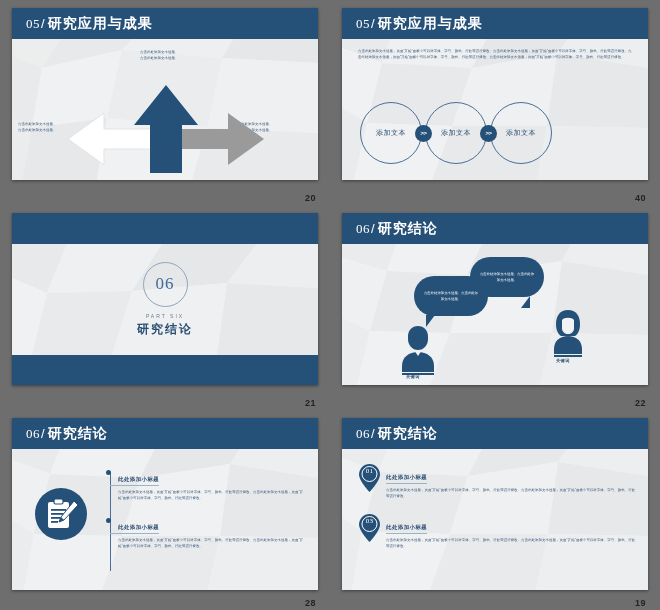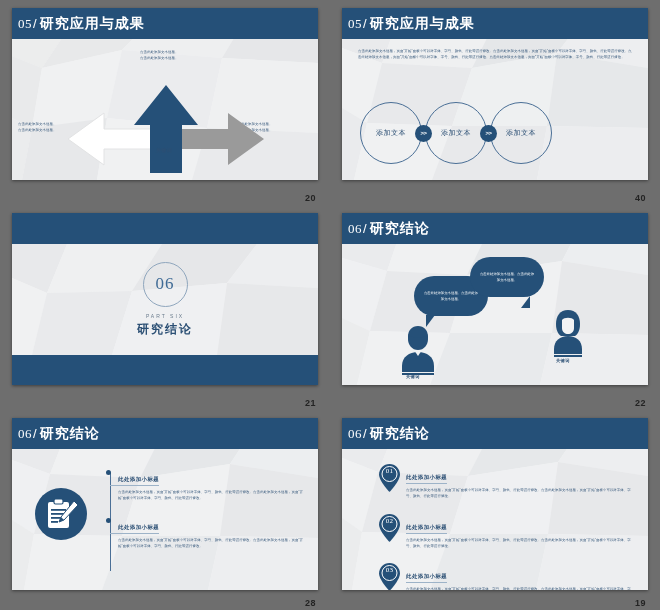--- a/index.html
+++ b/index.html
@@ -29,21 +29,21 @@
   .pagenum{
     position:absolute;right:14px;bottom:2px;
     font-size:9px;color:#232323;font-weight:bold;
     letter-spacing:.5px;
   }
   
   .hdr{
     position:absolute;left:0;top:0;width:100%;height:31px;
     background:#255078;
     display:flex;align-items:center;
-    padding-left:6px;box-sizing:border-box;
+    padding-left:14px;box-sizing:border-box;
   }
   .hdr .num{
     color:#ffffff;font-size:13px;letter-spacing:.5px;
     font-family:"Liberation Serif","DejaVu Serif",serif;
   }
   .hdr .slash{color:#ffffff;font-size:13px;margin:0 3px 0 1px;}
   .hdr .ttl{color:#ffffff;font-size:14px;font-weight:bold;letter-spacing:1px;}
   .body{position:absolute;left:0;top:31px;right:0;bottom:0;}
 
   
@@ -122,21 +122,21 @@
   .s23-line{position:absolute;left:98px;top:24px;width:1px;height:98px;background:#4a6f96;}
   .s23-item{position:relative;margin-bottom:13px;}
   .s23-dot{position:absolute;left:-4.5px;top:3px;width:5px;height:5px;border-radius:50%;background:#255078;}
   .s23-h{color:#2b4f74;font-size:5.4px;font-weight:bold;letter-spacing:.5px;
     border-bottom:1px solid #9db3c8;padding:0 0 2px 8px;margin-bottom:3px;display:inline-block;}
   .s23-b{padding-left:8px;}
 
   
   .s24-list{position:absolute;left:16px;top:14px;right:12px;}
   .s24-item{display:flex;align-items:flex-start;margin-bottom:13px;}
-  .pin{position:relative;width:23px;height:30px;flex:none;margin-right:5px;margin-left:20px;}
+  .pin{position:relative;width:23px;height:30px;flex:none;margin-right:5px;}
   .pin svg{display:block;}
   .pin .pn{
     position:absolute;left:0;top:4px;width:23px;text-align:center;
     color:#ffffff;font-size:7px;letter-spacing:.3px;
     font-family:"Liberation Serif","DejaVu Serif",serif;
   }
   .s24-txt{flex:1;padding-top:2px;}
   .s24-h{color:#2b4f74;font-size:5.4px;font-weight:bold;letter-spacing:.5px;
     border-bottom:1px solid #9db3c8;padding-bottom:2px;margin-bottom:3px;display:inline-block;}
 </style>
@@ -434,33 +434,20 @@
                 <circle cx="11.5" cy="11" r="7.5" fill="none" stroke="#ffffff" stroke-width="1"></circle>
               </svg>
               <span class="pn">01</span>
             </div>
             <div class="s24-txt">
               <div class="s24-h">此处添加小标题</div>
               <div class="tx">点击此处添加文本信息，页面“开始”面板中可以对字体、字号、颜色、行距等进行修改。点击此处添加文本信息，页面“开始”面板中可以对字体、字号、颜色、行距等进行修改。</div>
             </div>
           </div>
 
-          <div class="s24-item">
-            <div class="pin">
-              <svg width="23" height="30" viewBox="0 0 23 30">
-                <path d="M11.5 1 C5.7 1 1 5.7 1 11.5 C1 18 11.5 29 11.5 29 C11.5 29 22 18 22 11.5 C22 5.7 17.3 1 11.5 1 Z" fill="#255078"></path>
-                <circle cx="11.5" cy="11" r="7.5" fill="none" stroke="#ffffff" stroke-width="1"></circle>
-              </svg>
-              <span class="pn">02</span>
-            </div>
-            <div class="s24-txt">
-              <div class="s24-h">此处添加小标题</div>
-              <div class="tx">点击此处添加文本信息，页面“开始”面板中可以对字体、字号、颜色、行距等进行修改。点击此处添加文本信息，页面“开始”面板中可以对字体、字号、颜色、行距等进行修改。</div>
-            </div>
-          </div>
 
           <div class="s24-item">
             <div class="pin">
               <svg width="23" height="30" viewBox="0 0 23 30">
                 <path d="M11.5 1 C5.7 1 1 5.7 1 11.5 C1 18 11.5 29 11.5 29 C11.5 29 22 18 22 11.5 C22 5.7 17.3 1 11.5 1 Z" fill="#255078"></path>
                 <circle cx="11.5" cy="11" r="7.5" fill="none" stroke="#ffffff" stroke-width="1"></circle>
               </svg>
               <span class="pn">03</span>
             </div>
             <div class="s24-txt">

